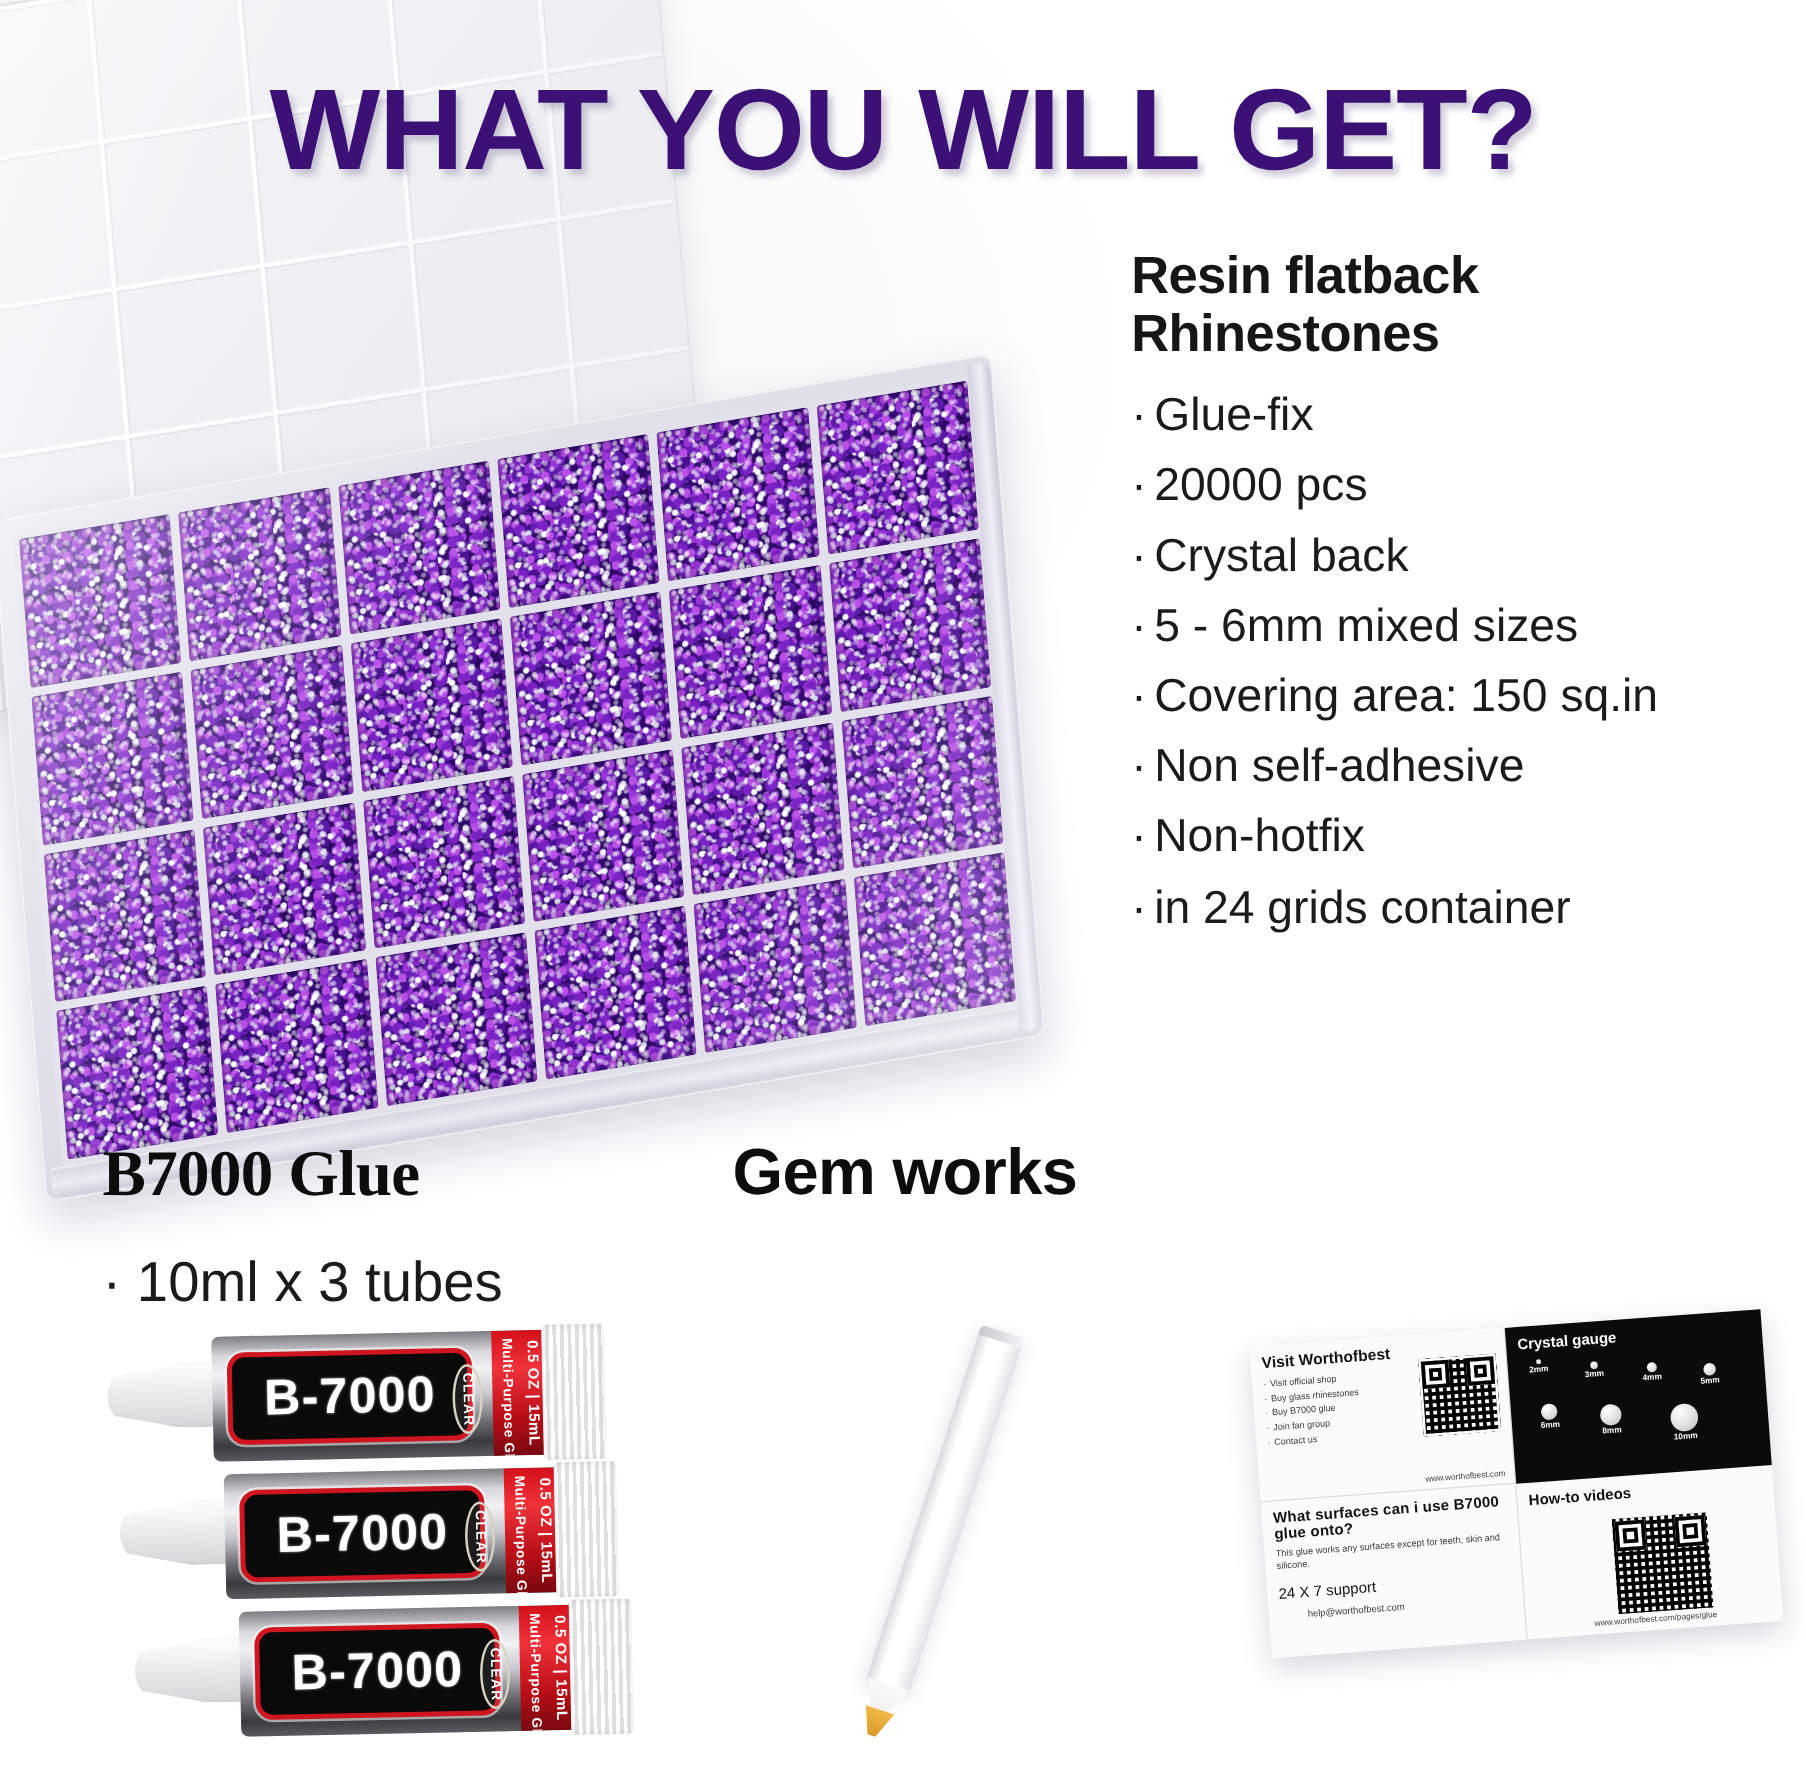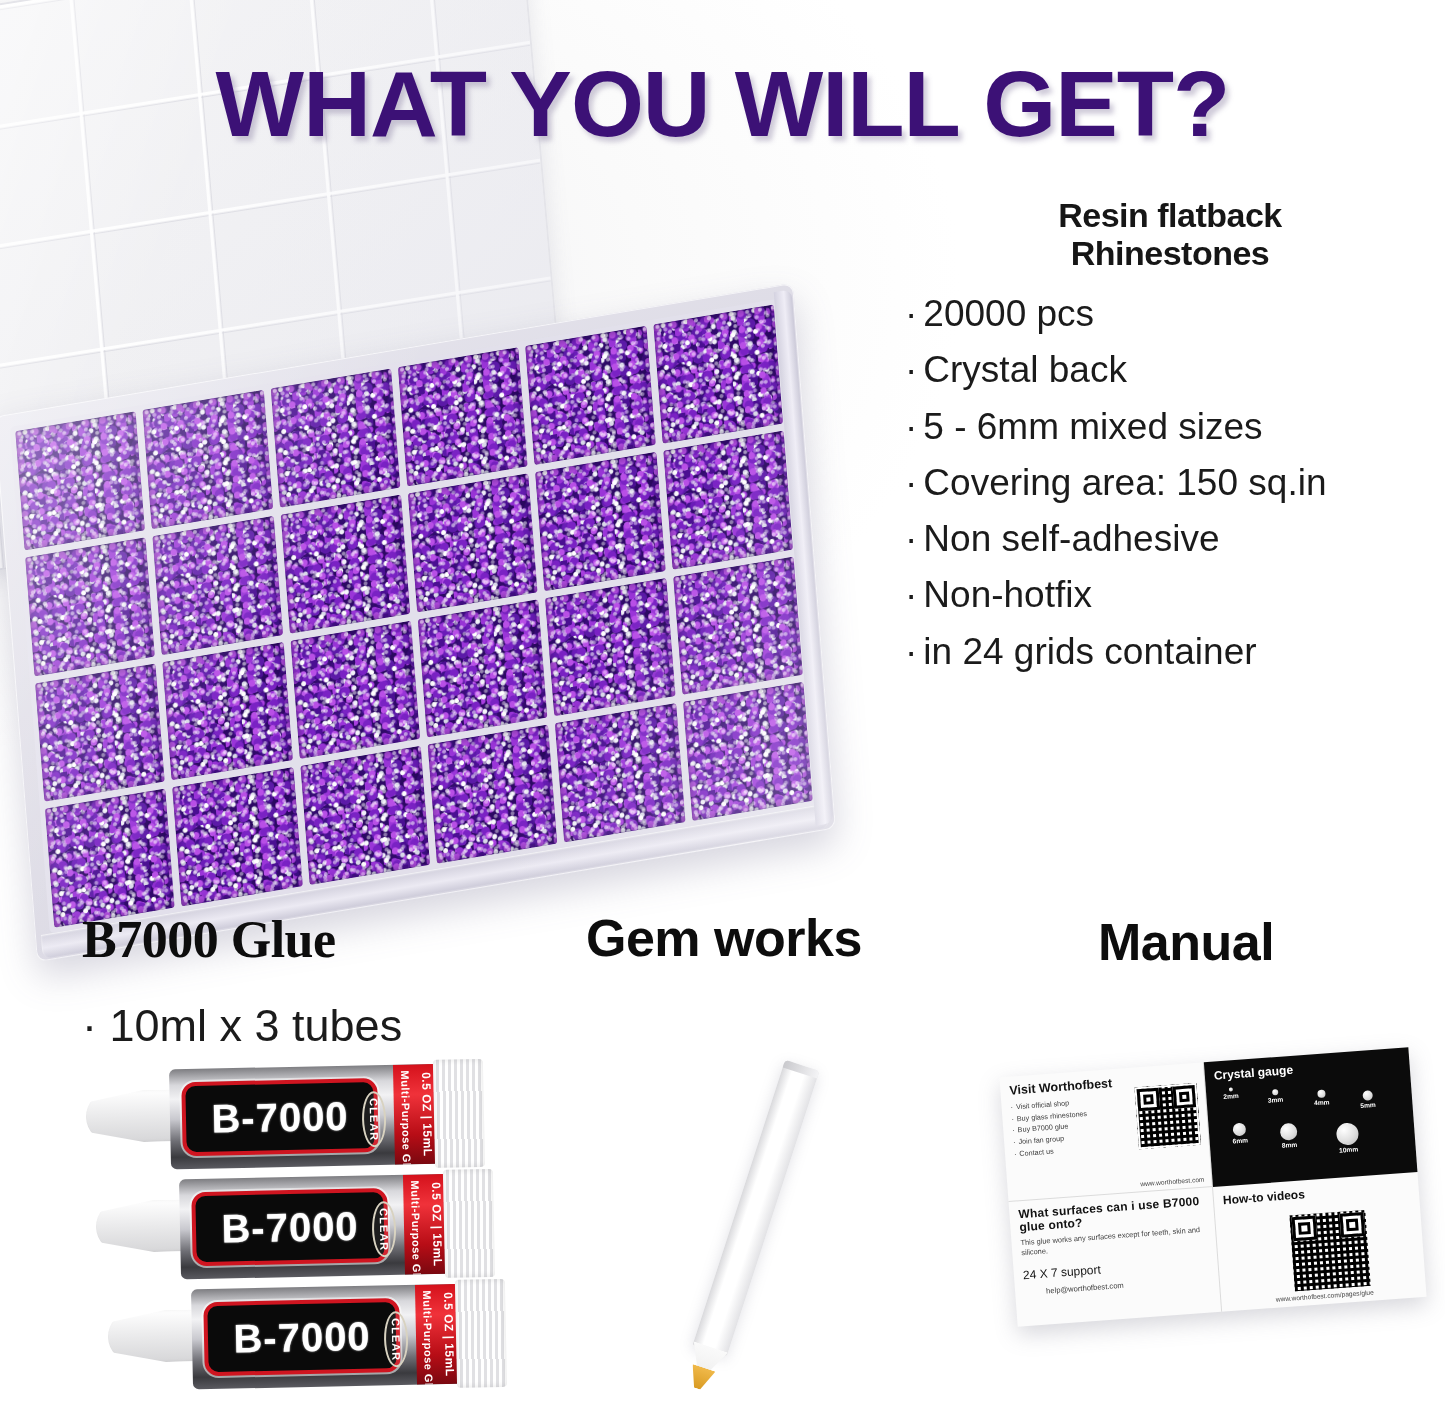--- a/index.html
+++ b/index.html
@@ -151,27 +151,26 @@
   }
 
   
   #features {
     position: absolute;
     left: 905px; top: 196px;
     width: 530px;
     z-index: 30;
   }
   #features h2 {
-    font-size: 34px;
+    font-size: 42px;
     font-weight: 700;
     line-height: 1.12;
     color: #161616;
     letter-spacing: -0.5px;
     margin-bottom: 14px;
-    text-align: center;
   }
   #features ul { list-style: none; }
   #features li {
     font-size: 37px;
     line-height: 1.52;
     color: #1b1b1b;
     white-space: nowrap;
   }
   #features li .bt { color: #1b1b1b; padding-right: 6px; }
 
@@ -426,33 +425,33 @@
       <div class="tray-gloss"></div>
     </div>
   </div>
 
   <div id="features">
     <h2>
       <span>Resin flatback</span><br>
       <span>Rhinestones</span>
     </h2>
     <ul>
+      <li><span class="bt">·</span><span>Glue-fix</span></li>
       <li><span class="bt">·</span><span>20000 pcs</span></li>
       <li><span class="bt">·</span><span>Crystal back</span></li>
       <li><span class="bt">·</span><span>5 - 6mm mixed sizes</span></li>
       <li><span class="bt">·</span><span>Covering area: 150 sq.in</span></li>
       <li><span class="bt">·</span><span>Non self-adhesive</span></li>
       <li><span class="bt">·</span><span>Non-hotfix</span></li>
       <li><span class="bt">·</span><span>in 24 grids container</span></li>
     </ul>
   </div>
 
   <div class="sec-head" id="h-glue">B7000 Glue</div>
   <div class="sec-head" id="h-picker">Gem works</div>
-  <div class="sec-head" id="h-manual">Manual</div>
   <div id="glue-sub">· 10ml x 3 tubes</div>
 
   <div id="tubes">
 
     <div class="tube t1">
       <div class="nozzle"></div>
       <div class="body">
         <div class="redstripe"></div>
         <div class="label-plate">
           <span>B-7000</span>

